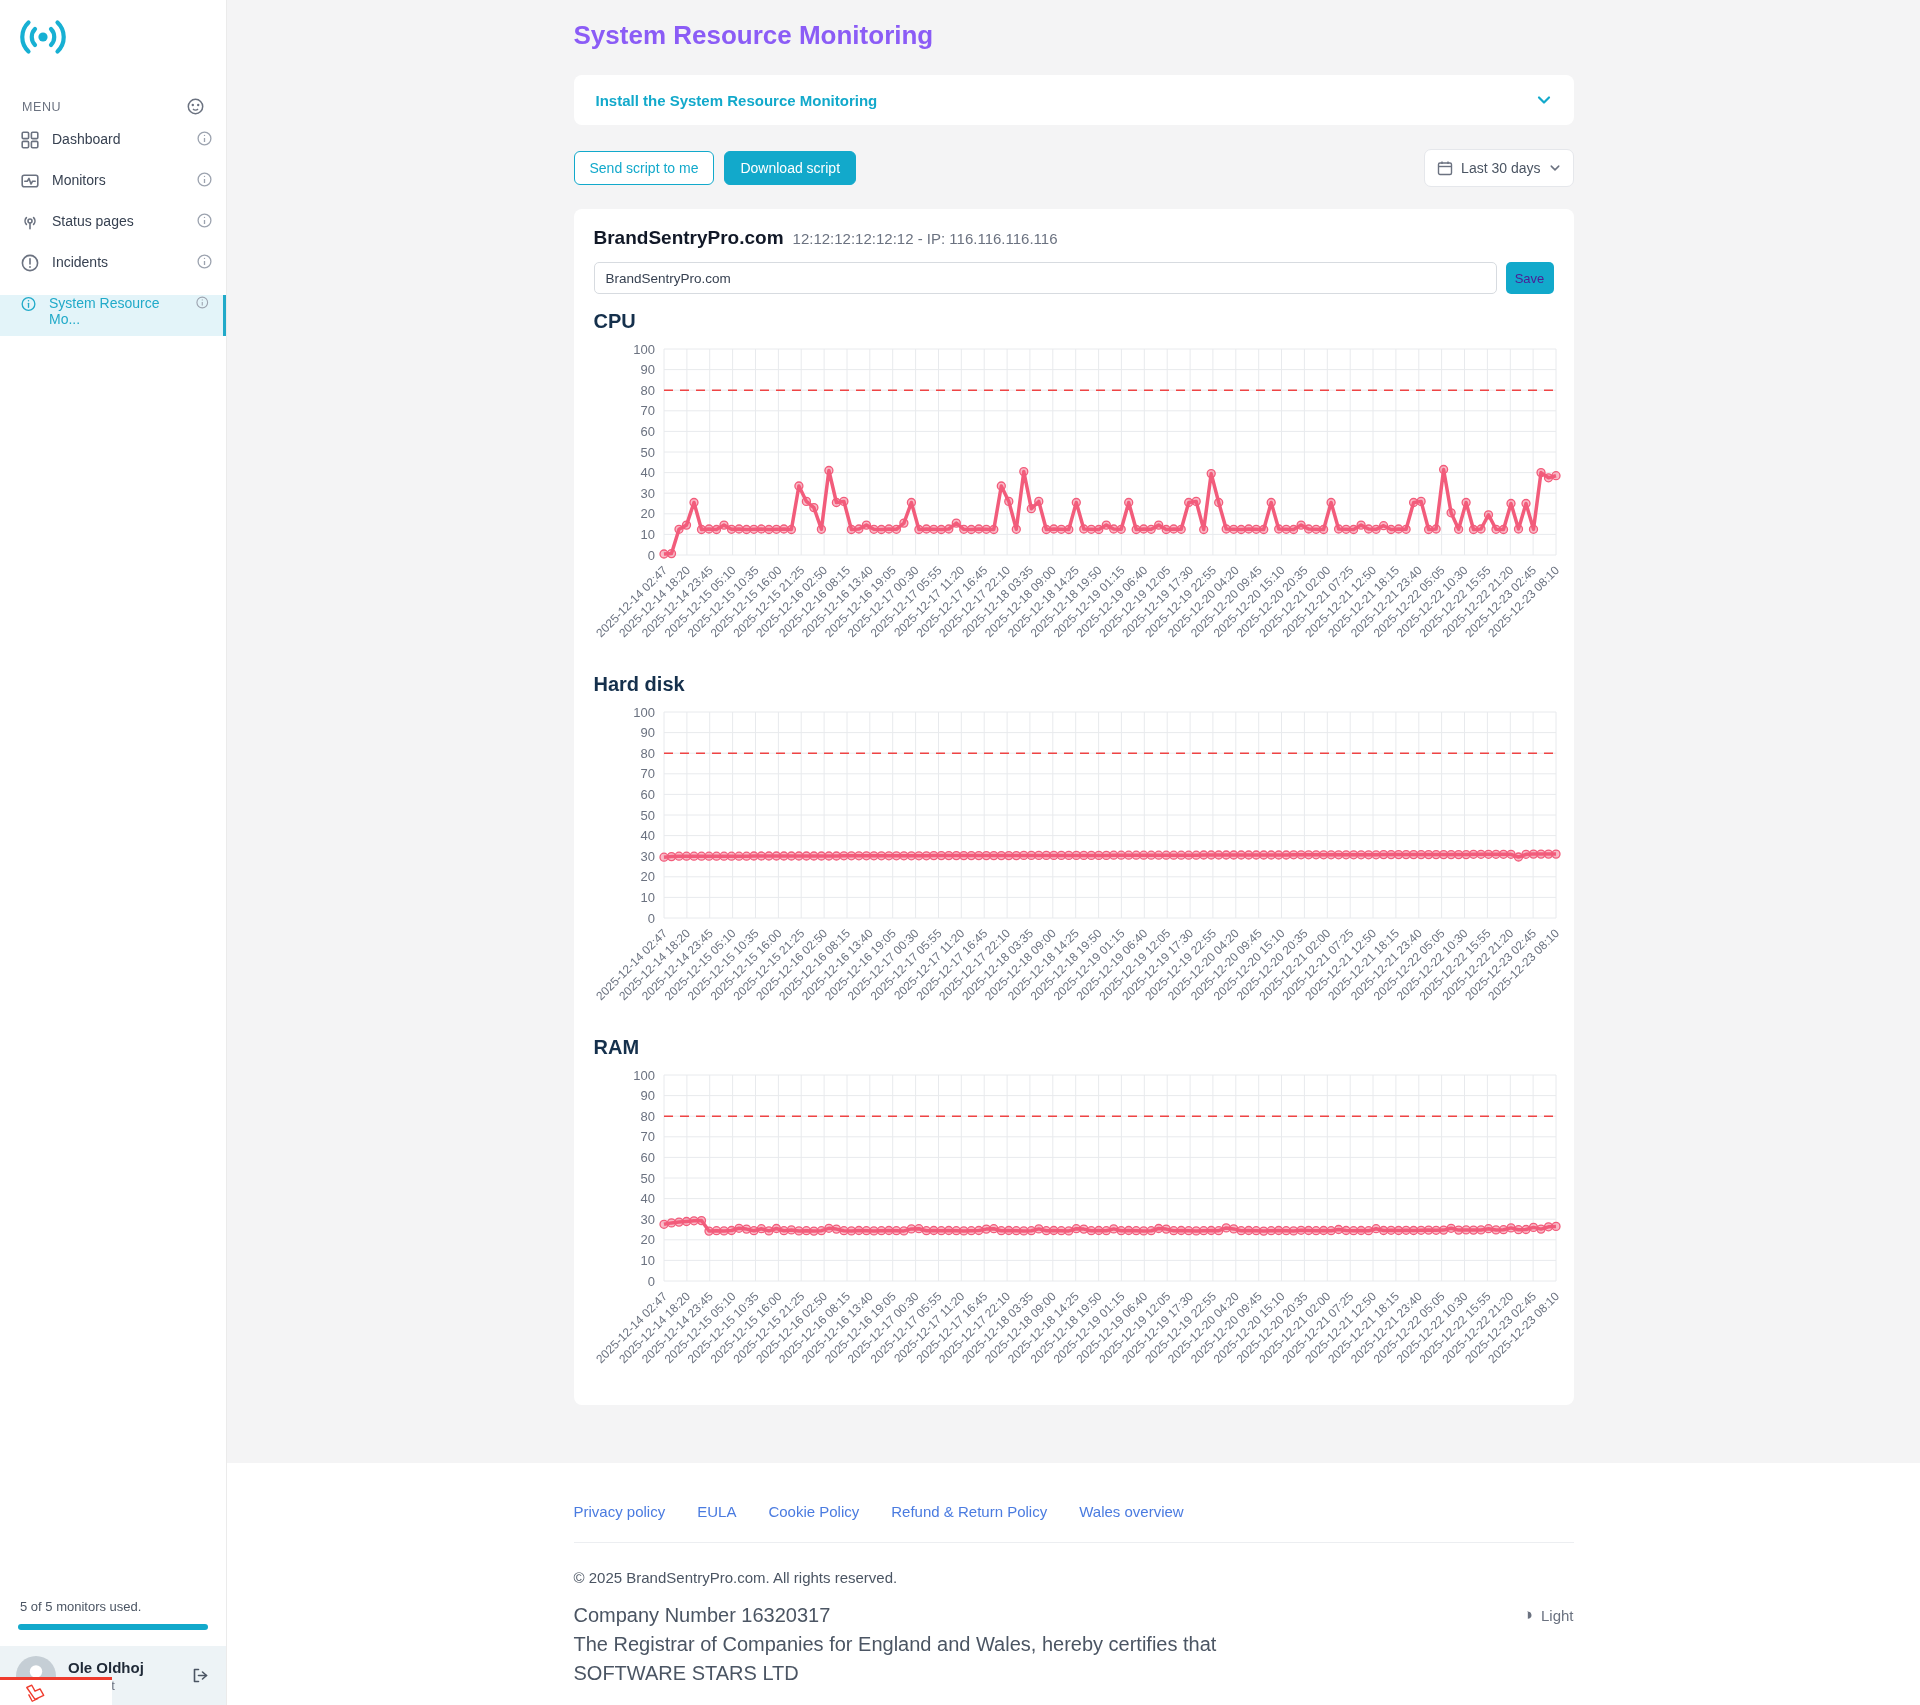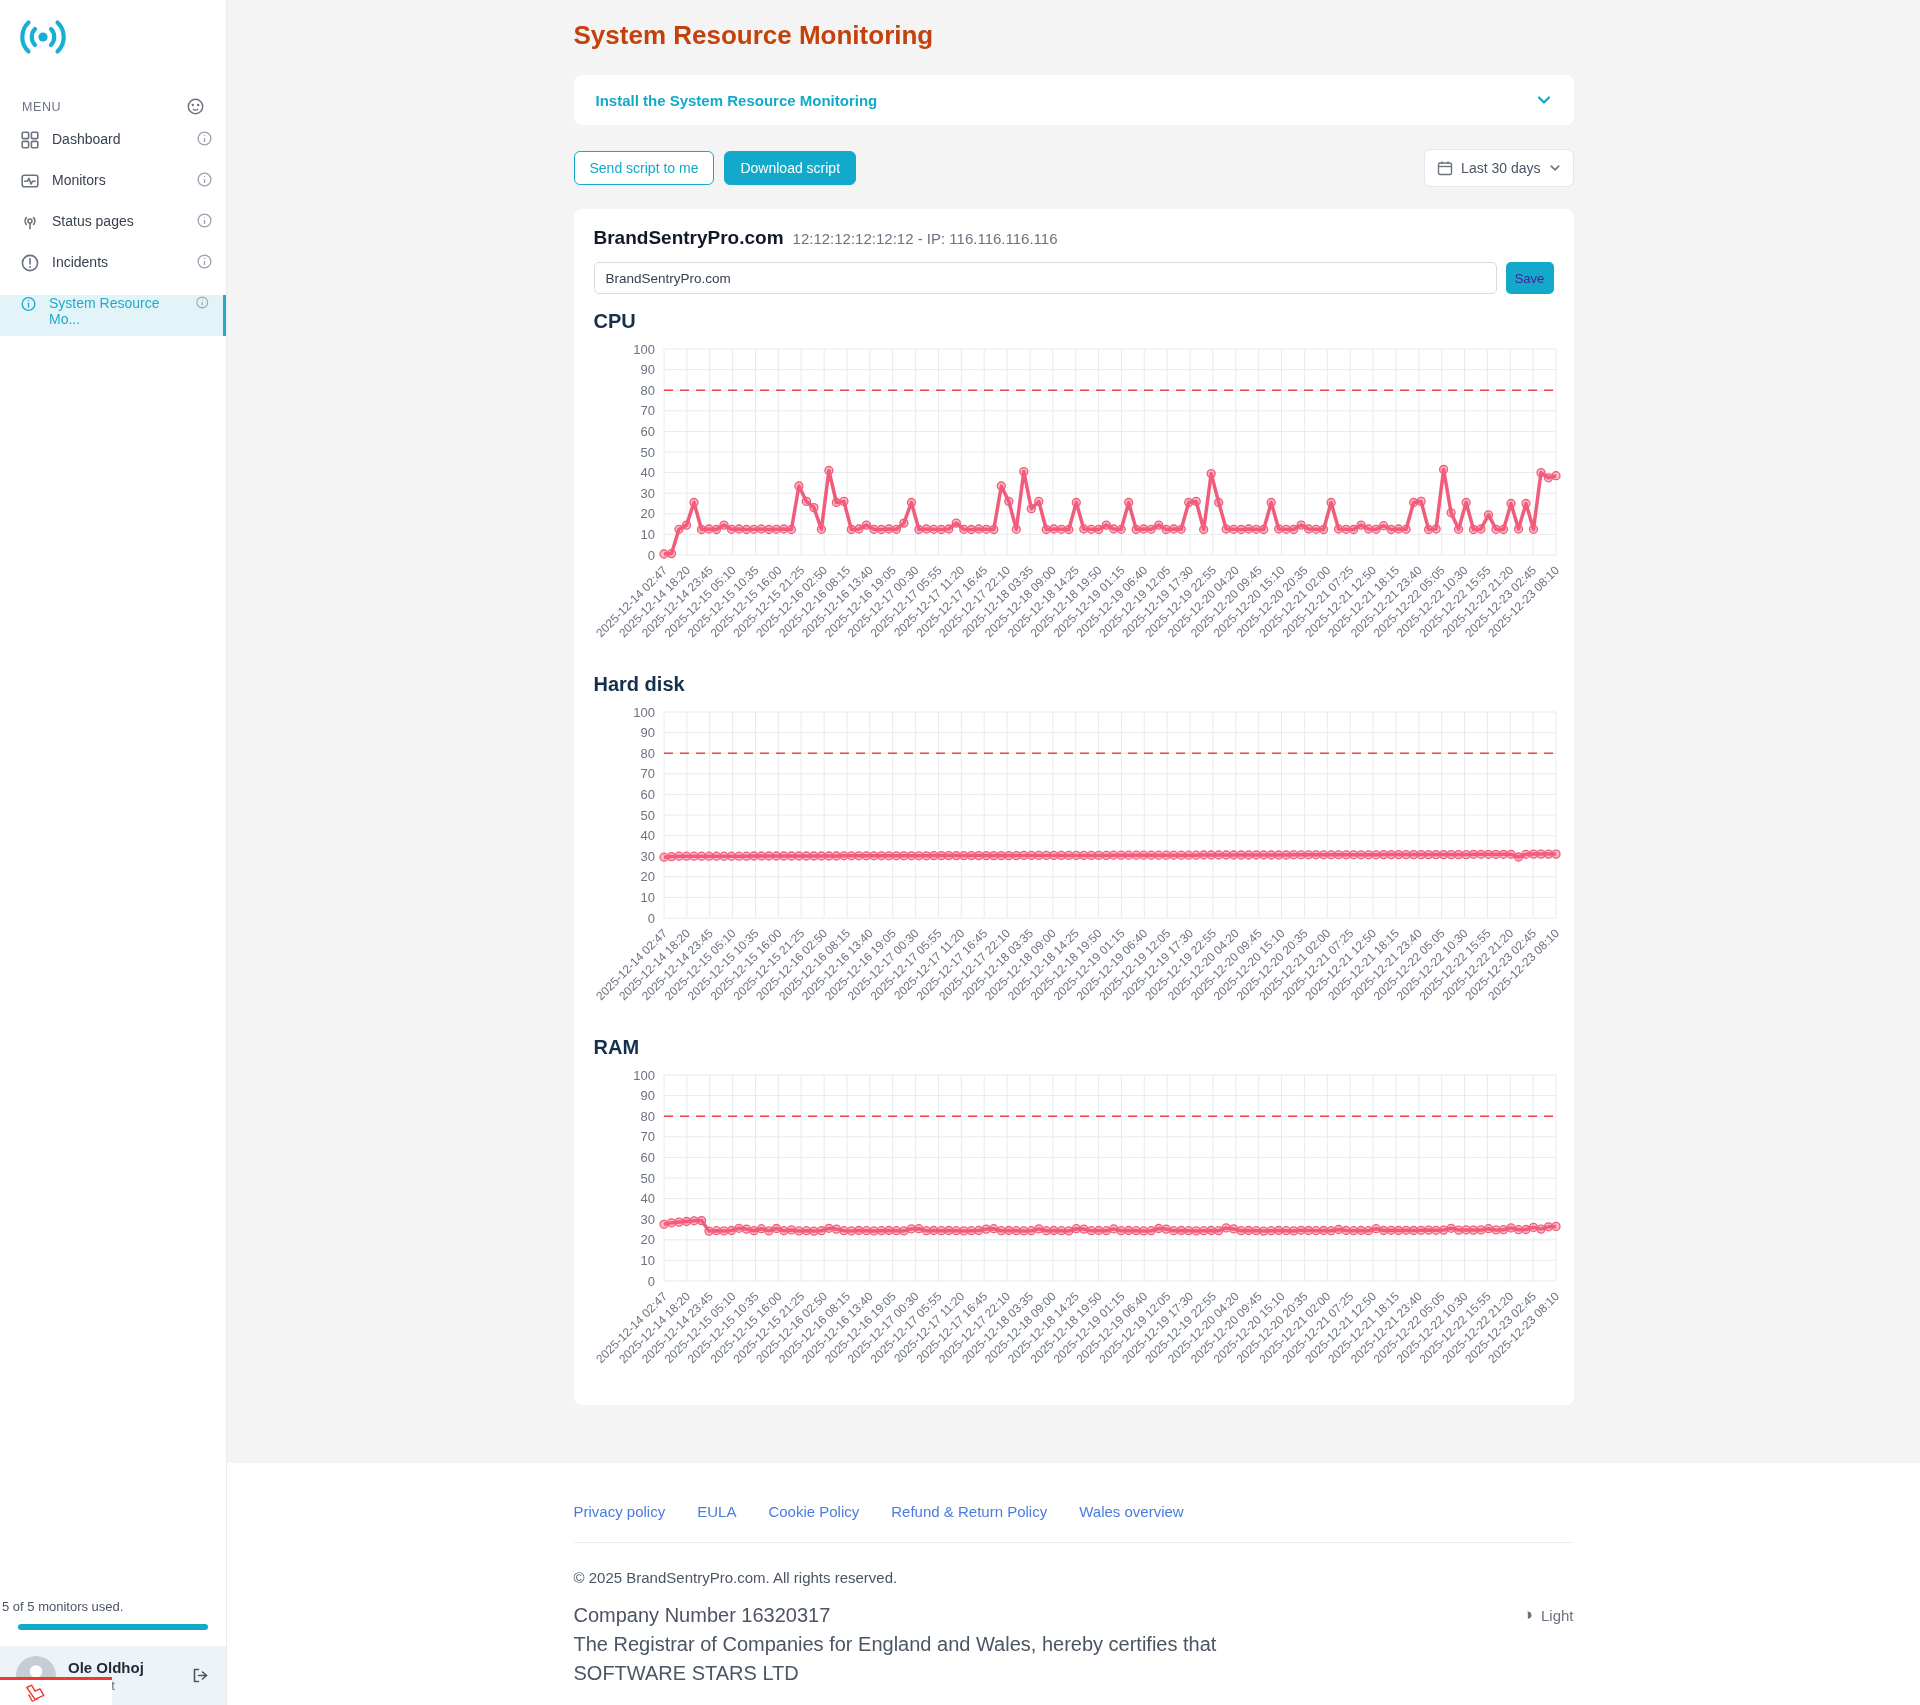--- a/index.html
+++ b/index.html
@@ -12,33 +12,33 @@
              display:flex; flex-direction:column; position:relative; }
   .logo-wrap { padding:14px 0 34px 20px; }
   .menu-head { display:flex; align-items:center; justify-content:space-between;
                padding:0 22px 16px 22px; color:#6b7280; font-size:12.5px; letter-spacing:.6px; }
   .nav-item { display:flex; align-items:flex-start; height:41px; padding:0 14px 0 21px; gap:13px;
               font-size:14px; color:#374151; cursor:pointer; }
   .nav-item .grow { flex:1; }
   .nav-item.active { background:#e3f4f9; color:#21aac9; border-right:3px solid #21aac9; }
   .nav-item.active .lbl { color:#21aac9; }
   .flex-sp { flex:1; }
-  .usage { padding:0 2px; font-size:13px; color:#4b5563;margin-top:32px; }
+  .usage { padding:0 20px; font-size:13px; color:#4b5563;margin-top:32px; }
   .usage-bar { margin:10px 18px 16px 18px; height:6px; border-radius:3px; background:#12a9cb; }
   .user-box { background:#edf3f6; height:59px; display:flex; align-items:center; gap:12px; padding:16px 16px; }
   .user-name { font-size:15px; font-weight:700; color:#1f2937; }
   .user-role { font-size:13px; color:#6b7280; margin-top:2px; }
   .user-box .grow { flex:1; }
   .laravel-badge { position:absolute; left:0; bottom:0; width:112px; height:28px; background:#fff;
                    border-top:3px solid #ef3b2d; display:flex; align-items:center; padding-left:24px; }
 
   
   .main { flex:1; display:flex; flex-direction:column; background:#f4f4f5; }
   .content { width:1000px; margin:0 auto; }
-  h1.page-title { margin:20px 0 24px 0; font-size:26px; font-weight:700; color:#c2410c; }
+  h1.page-title { margin:20px 0 24px 0; font-size:26px; font-weight:700; color:#8b5cf6; }
 
   .install-panel { background:#fff; border-radius:8px; height:50px; display:flex; align-items:center;
                    justify-content:space-between; padding:0 22px; margin-bottom:24px; cursor:pointer; }
   .install-title { color:#12a9cb; font-weight:700; font-size:15px; }
 
   .toolbar { display:flex; align-items:center; margin-bottom:22px; }
   .btn { height:34px; border-radius:6px; font-size:14px; padding:0 15px; cursor:pointer;
          font-family:Liberation Sans, sans-serif; }
   .btn-outline { background:#fff; border:1px solid #12a9cb; color:#12a9cb; margin-right:10px; }
   .btn-solid { background:#12a9cb; border:1px solid #12a9cb; color:#fff; }

